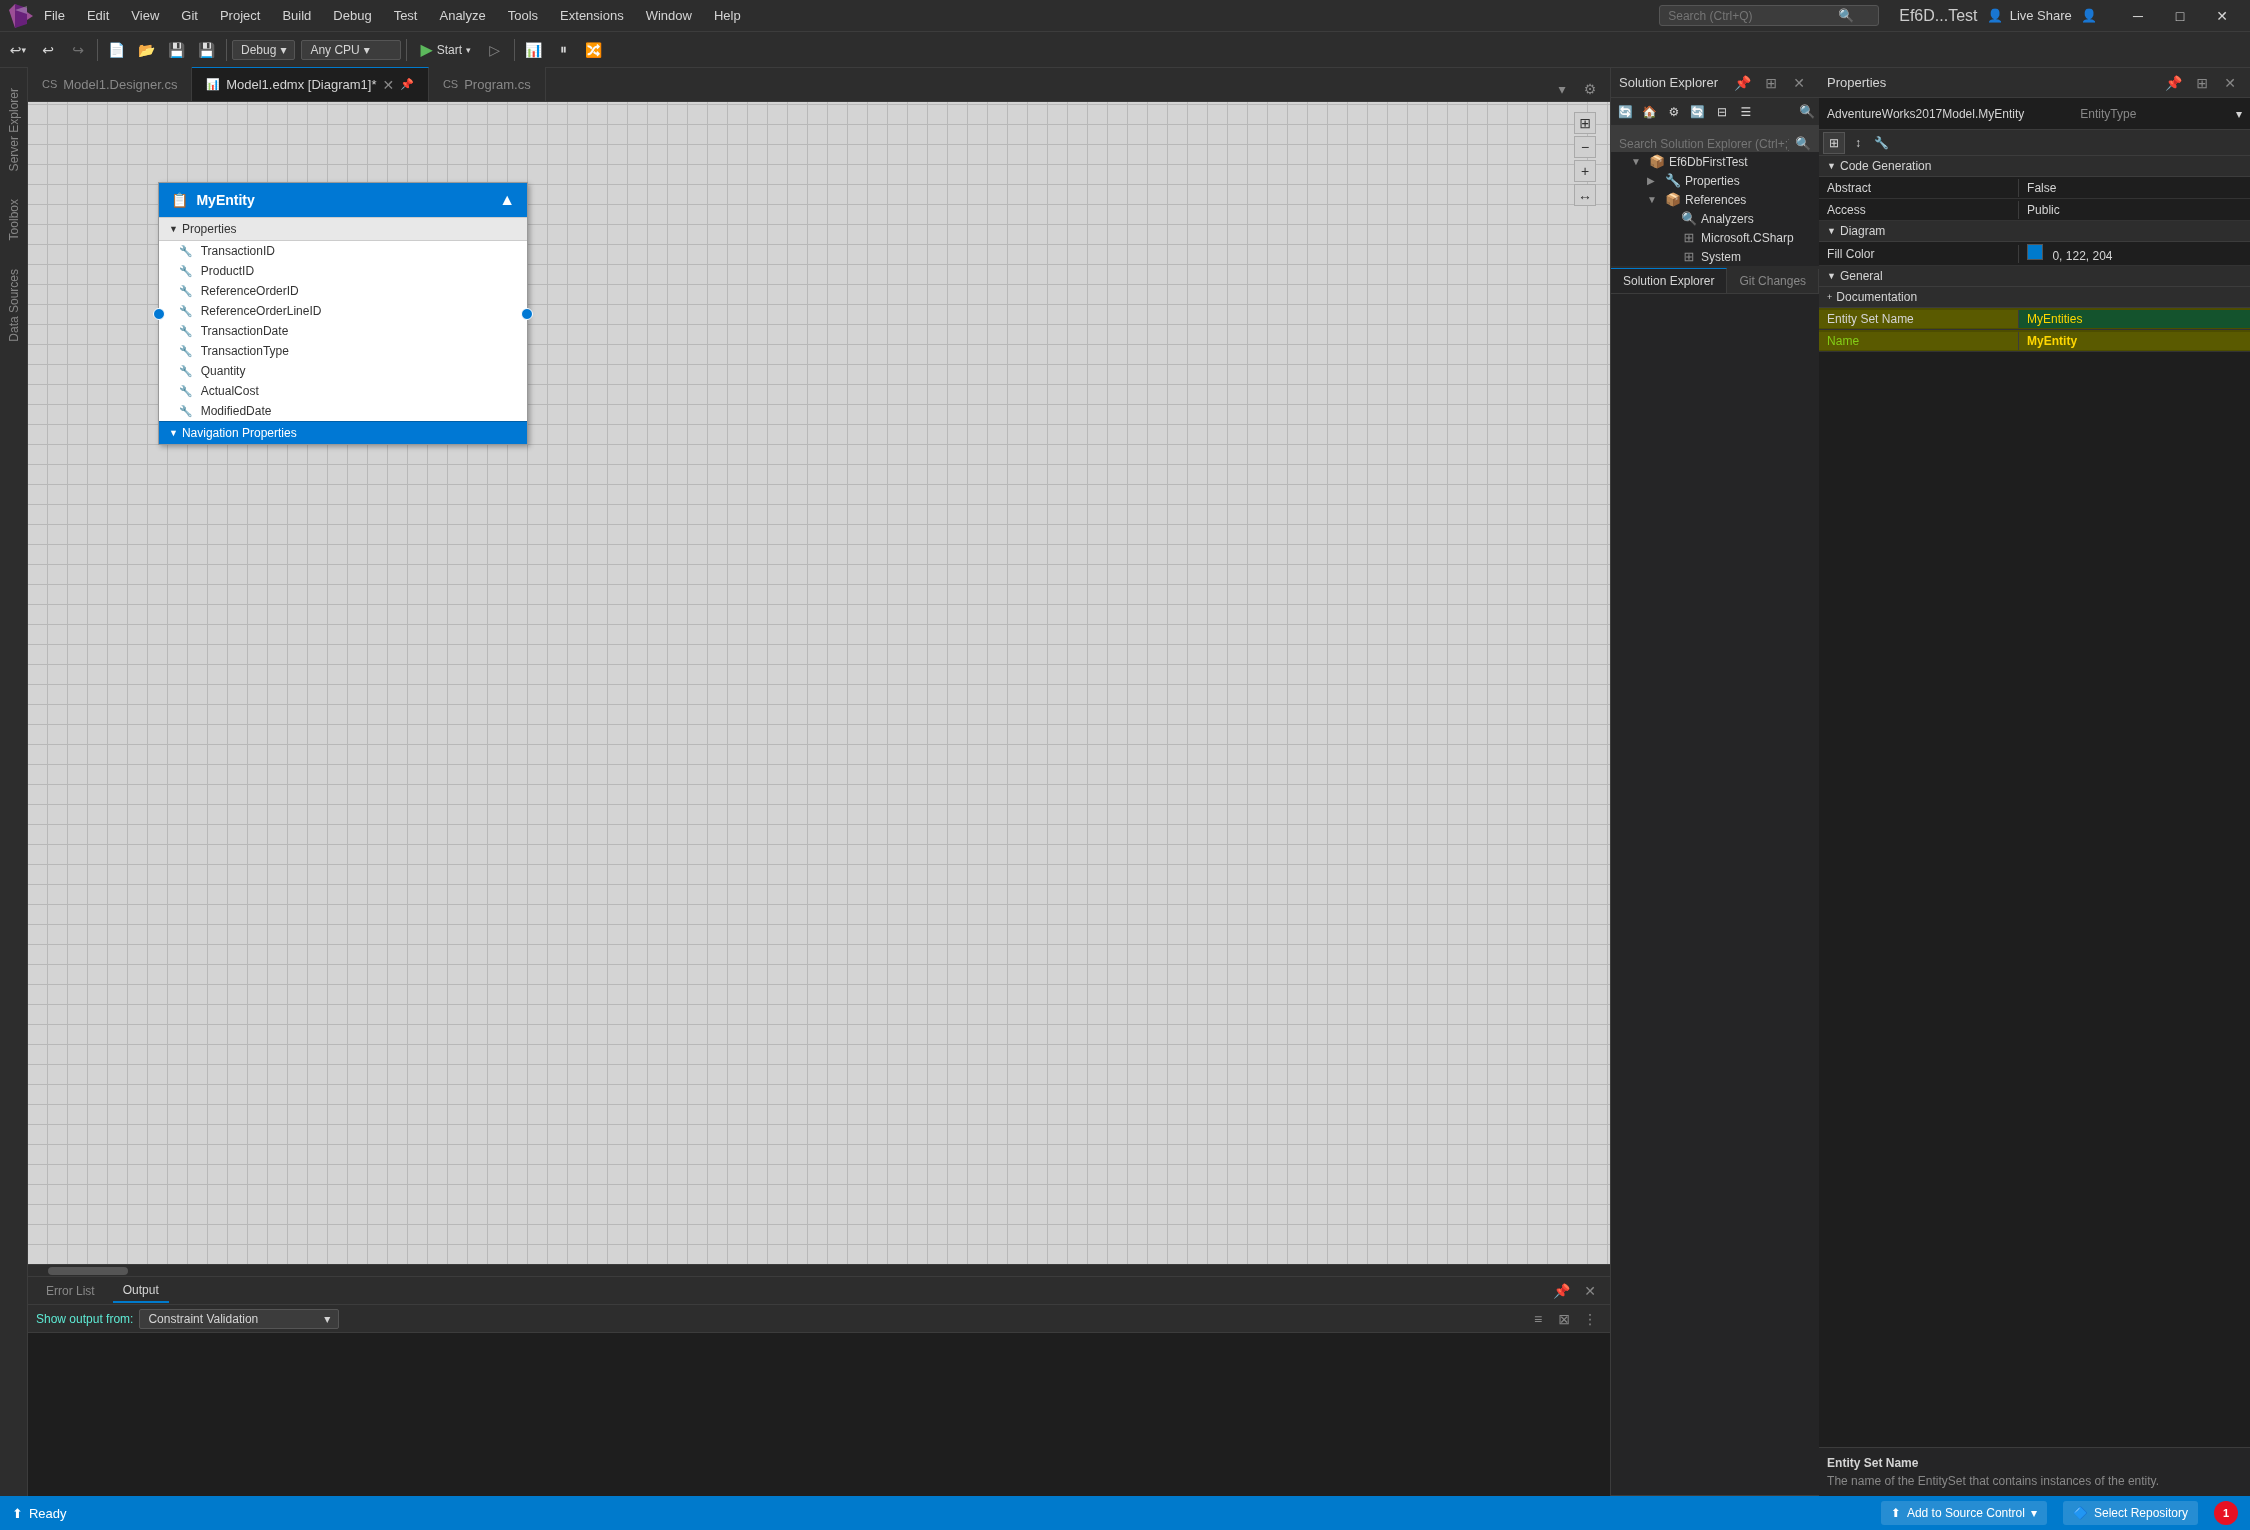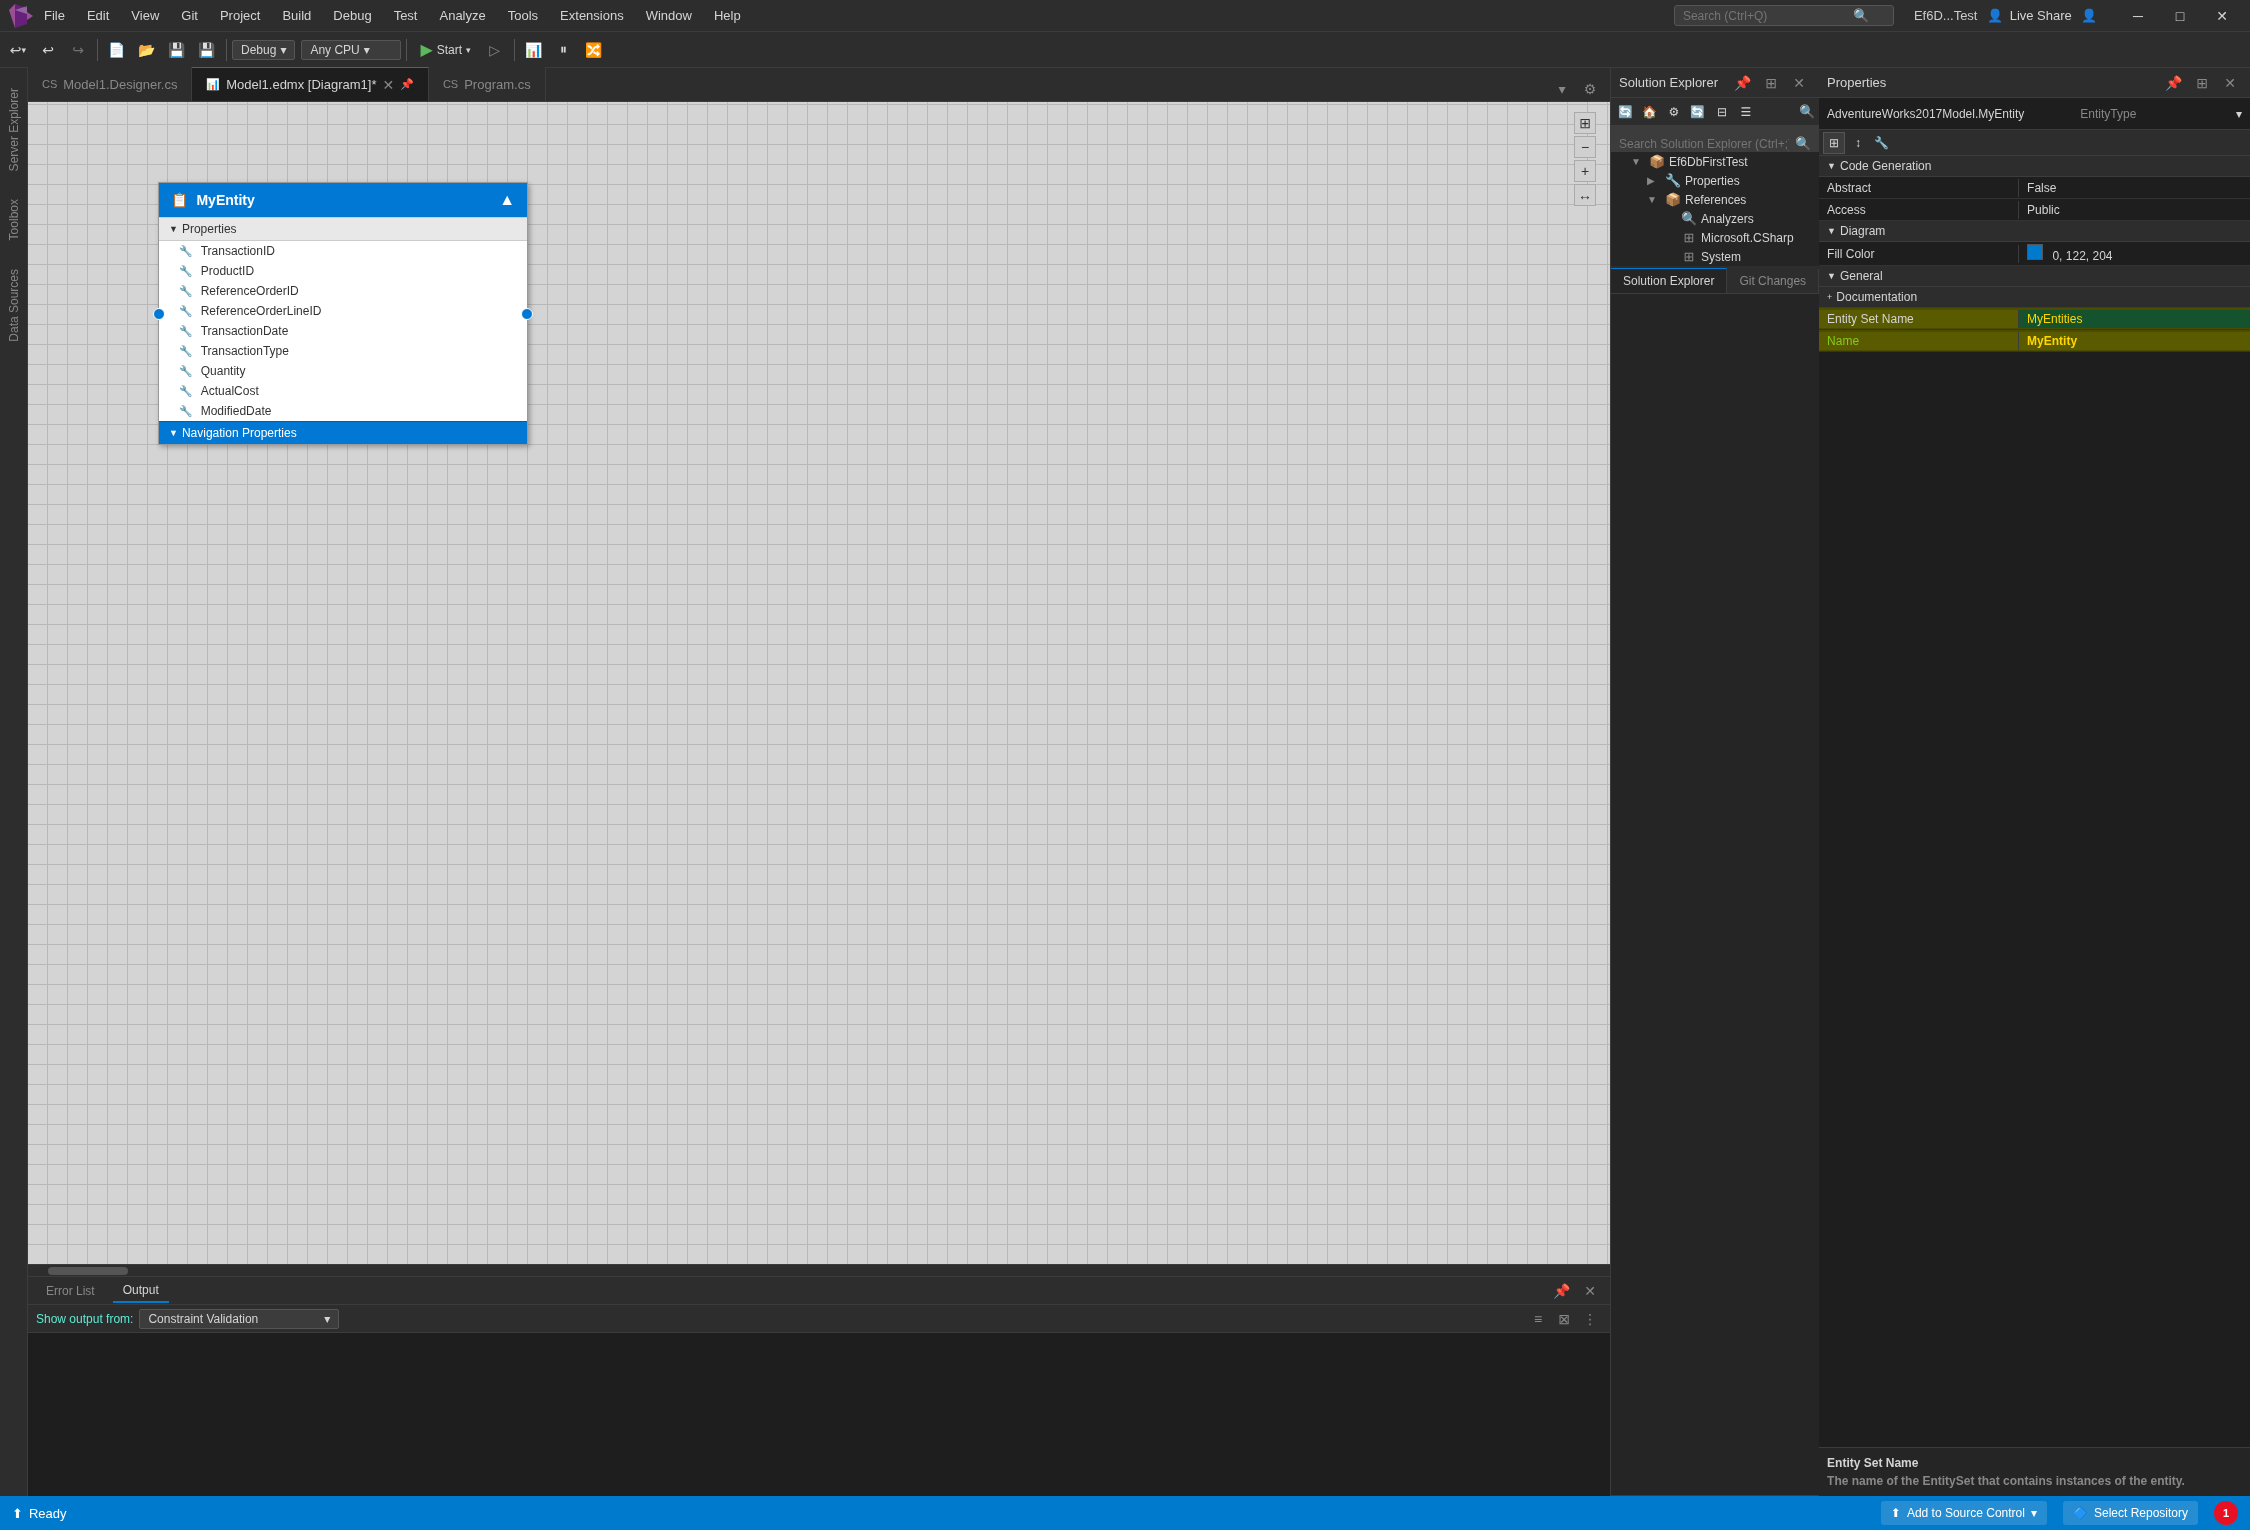--- a/index.html
+++ b/index.html
@@ -46,21 +46,21 @@
       background: transparent;
       border: none;
       outline: none;
       color: #d4d4d4;
       font-size: 12px;
       width: 170px;
     }
     #title-bar .title-text {
       margin-left: 20px;
       color: #cccccc;
-      font-size: 13px;
+      font-size: 16px;
     }
     #title-bar .title-controls {
       display: flex;
       gap: 2px;
       margin-left: 20px;
     }
     #title-bar .title-btn {
       width: 40px;
       height: 28px;
       display: flex; align-items: center; justify-content: center;
@@ -569,21 +569,21 @@
       display: inline-block;
     }
 
     
     #prop-description {
       border-top: 1px solid #3c3c3c;
       padding: 8px;
       font-size: 12px;
     }
     #prop-description .desc-title { color: #d4d4d4; font-weight: bold; margin-bottom: 4px; }
-    #prop-description .desc-text { color: #888; font-weight: bold; }
+    #prop-description .desc-text { color: #888; }
 
     
     #status-bar {
       height: 34px;
       background: #007acc;
       display: flex;
       align-items: center;
       padding: 0 12px;
       gap: 16px;
       position: absolute;

